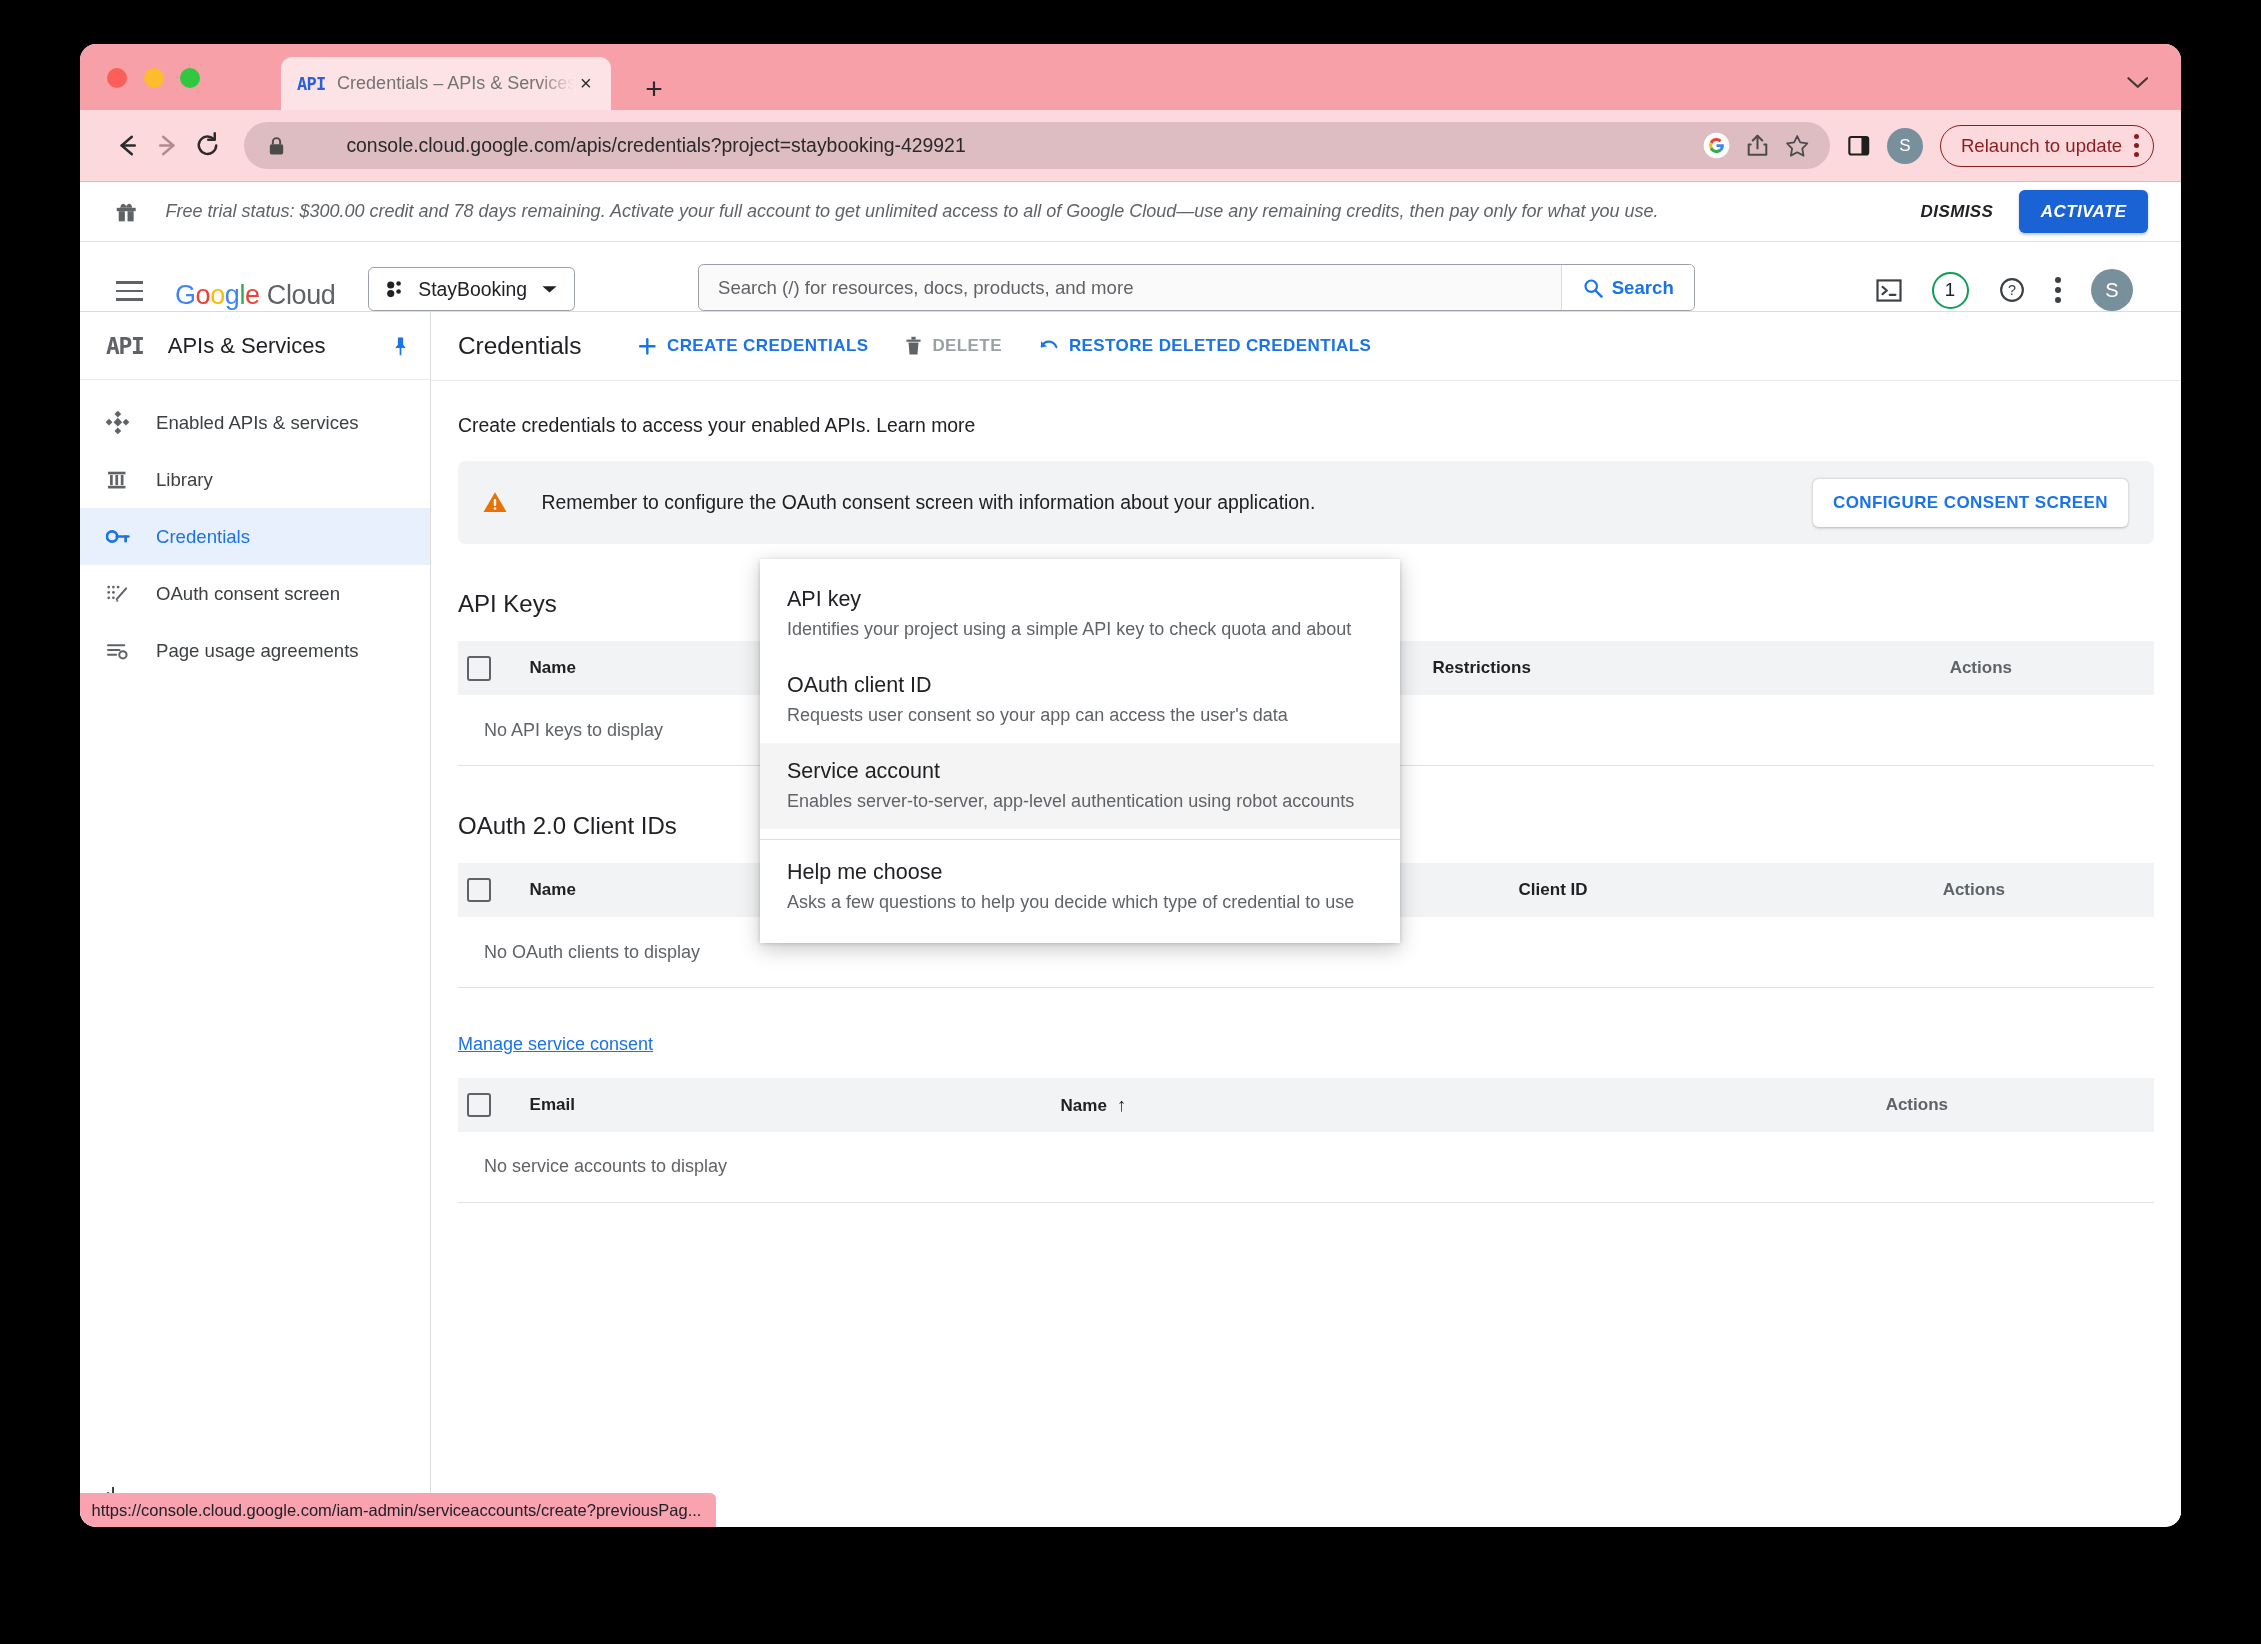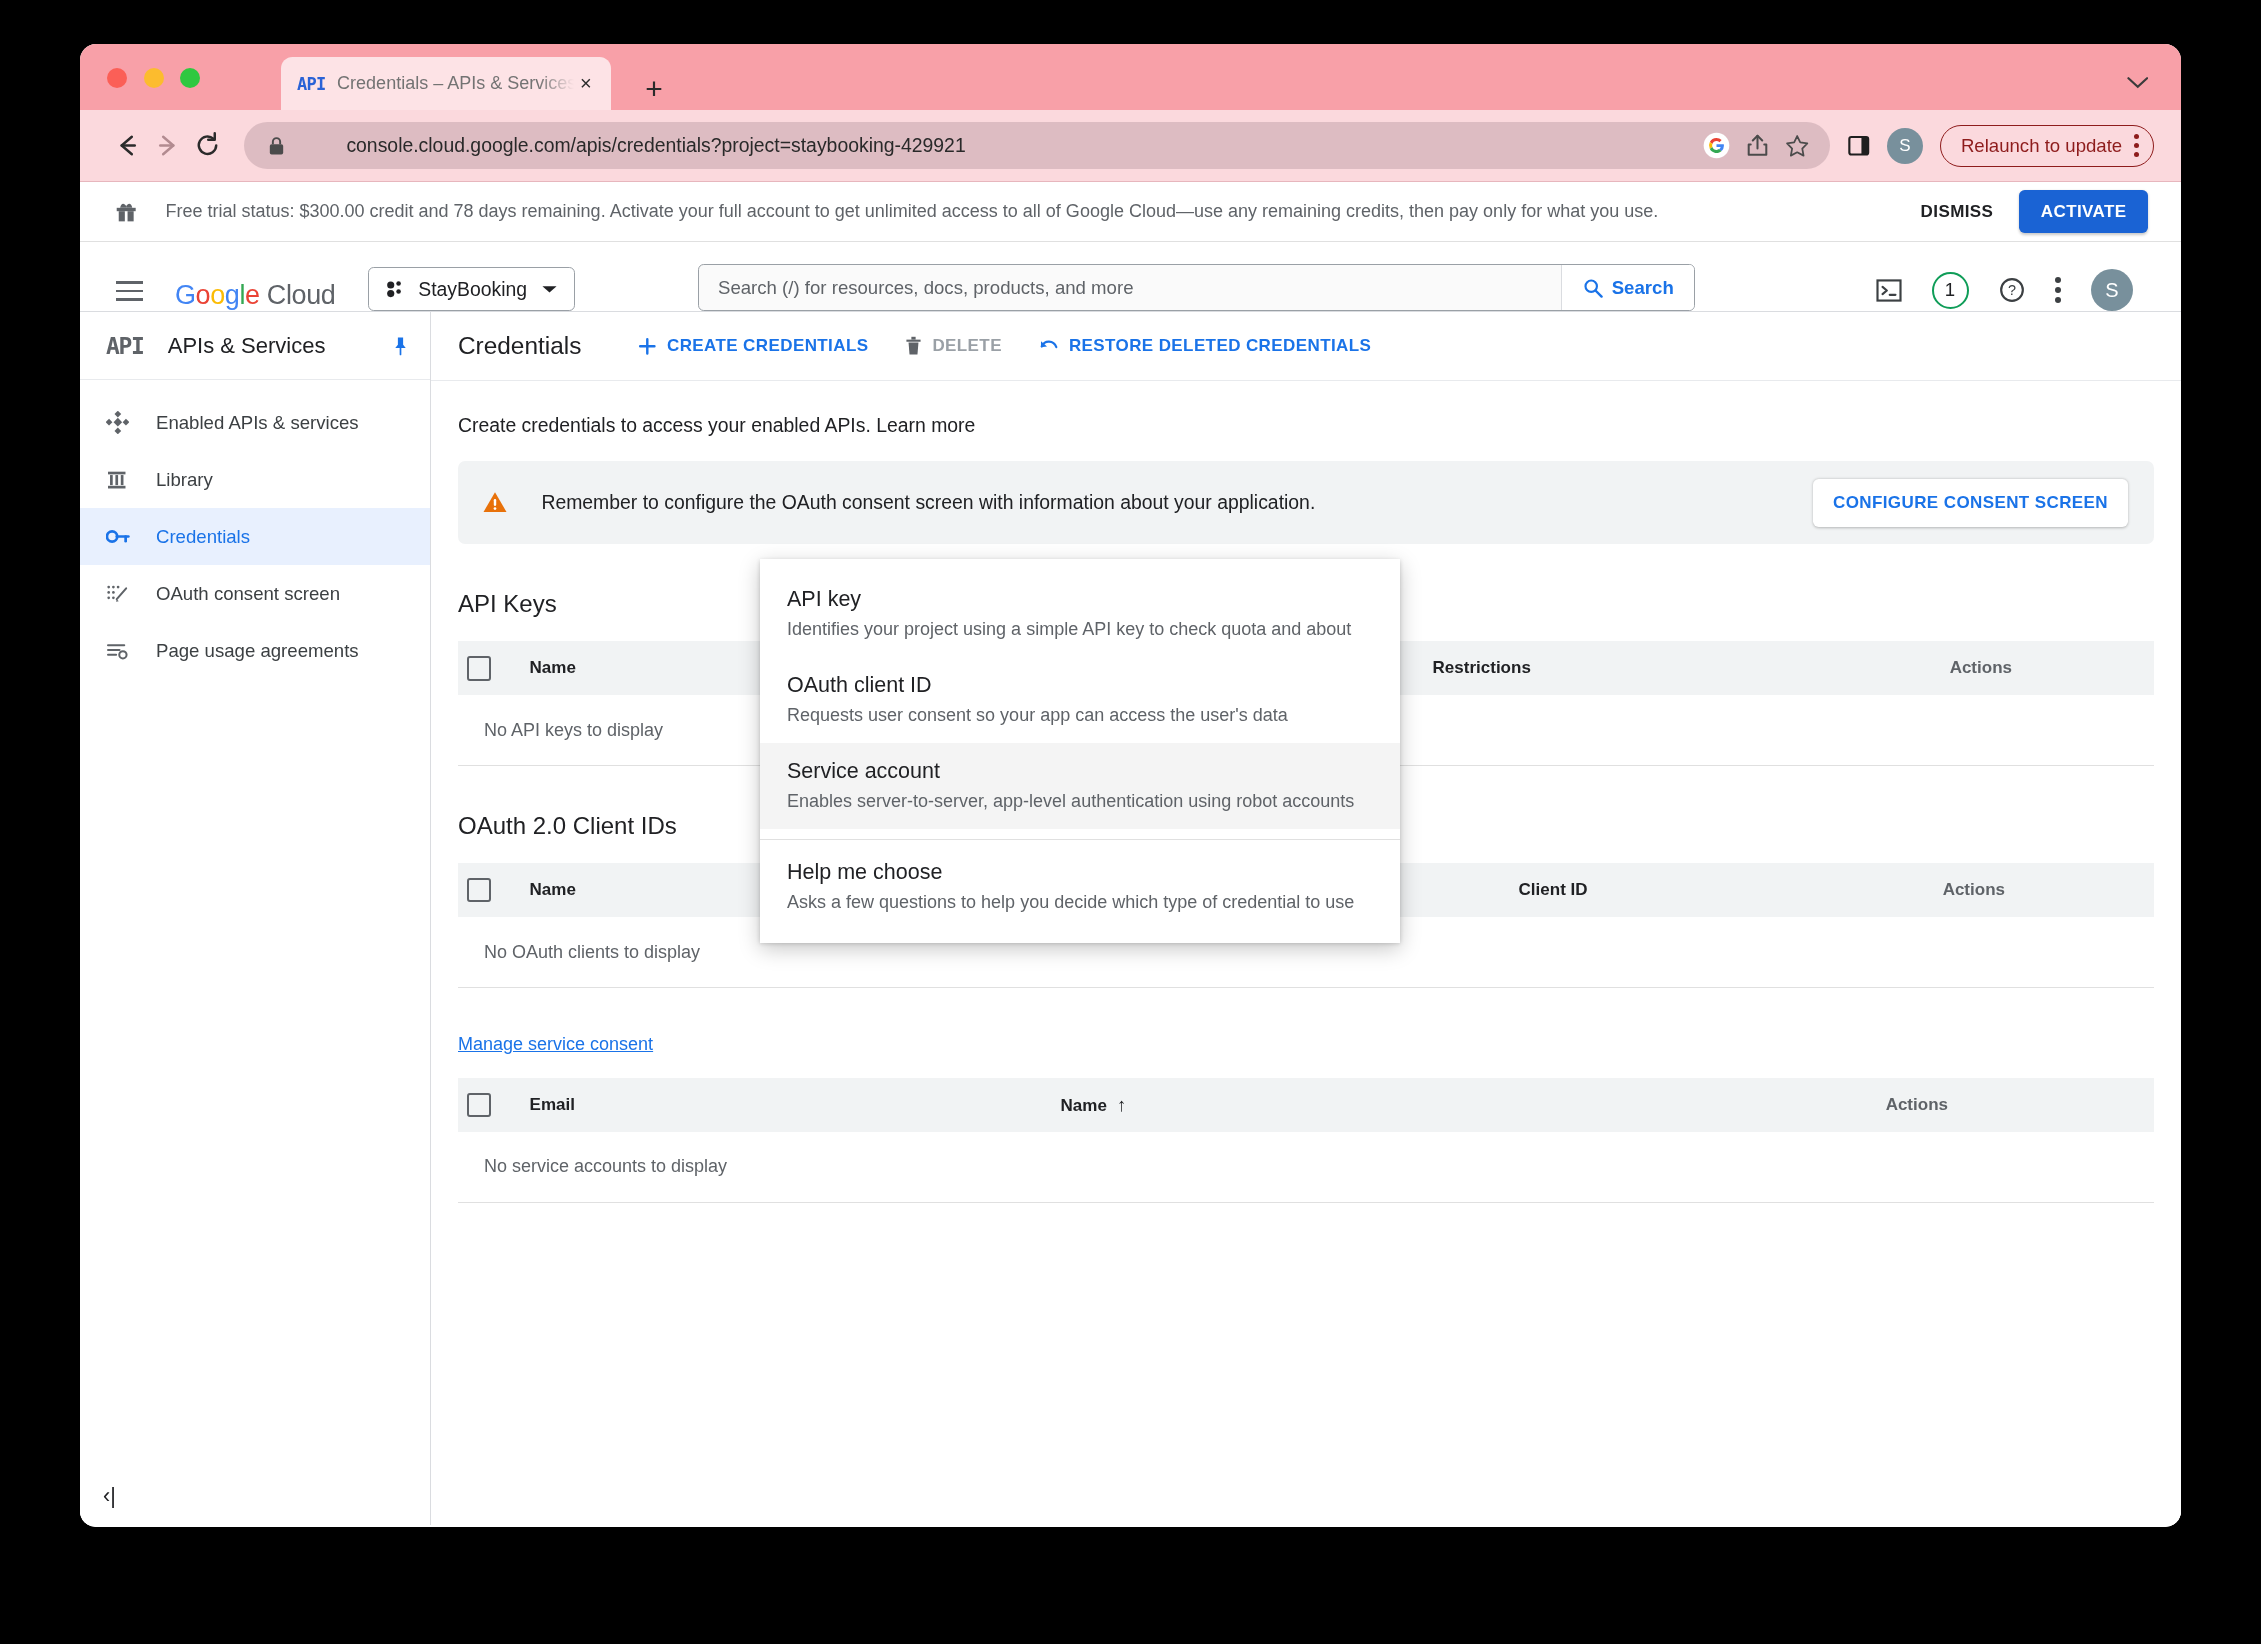--- a/index.html
+++ b/index.html
@@ -128,20 +128,21 @@
   
   #page { position: relative; background: #fff; height: 1345px; }
 
   .trial-banner {
     position: relative;
     height: 60px;
     display: flex; align-items: center;
     padding: 0 33px 0 34px;
     border-bottom: 0.7px solid #e0e0e0;
     background: #fff;
+    font-style: italic;
   }
   .gift-icon { flex: 0 0 auto; margin-right: 27px; color: #5f6368; }
   .trial-text { flex: 1 1 auto; font-size: 18px; color: #5f6368; }
   .dismiss-btn {
     font-size: 17px; font-weight: bold; color: #202124;
     letter-spacing: 0.4px; margin-right: 26px; flex: 0 0 auto;
   }
   .activate-btn {
     flex: 0 0 auto;
     background: #1a63d4; color: #fff;
@@ -737,16 +738,17 @@
         <div class="mi-title">Service account</div>
         <div class="mi-desc">Enables server-to-server, app-level authentication using robot accounts</div>
       </div>
       <div class="menu-sep"></div>
       <div class="menu-item" style="padding-top:20px">
         <div class="mi-title">Help me choose</div>
         <div class="mi-desc">Asks a few questions to help you decide which type of credential to use</div>
       </div>
     </div>
 
+    <div class="statusbar">https://console.cloud.google.com/iam-admin/serviceaccounts/create?previousPag...</div>
 
   </div>
 </div>
 
 
 </body></html>

